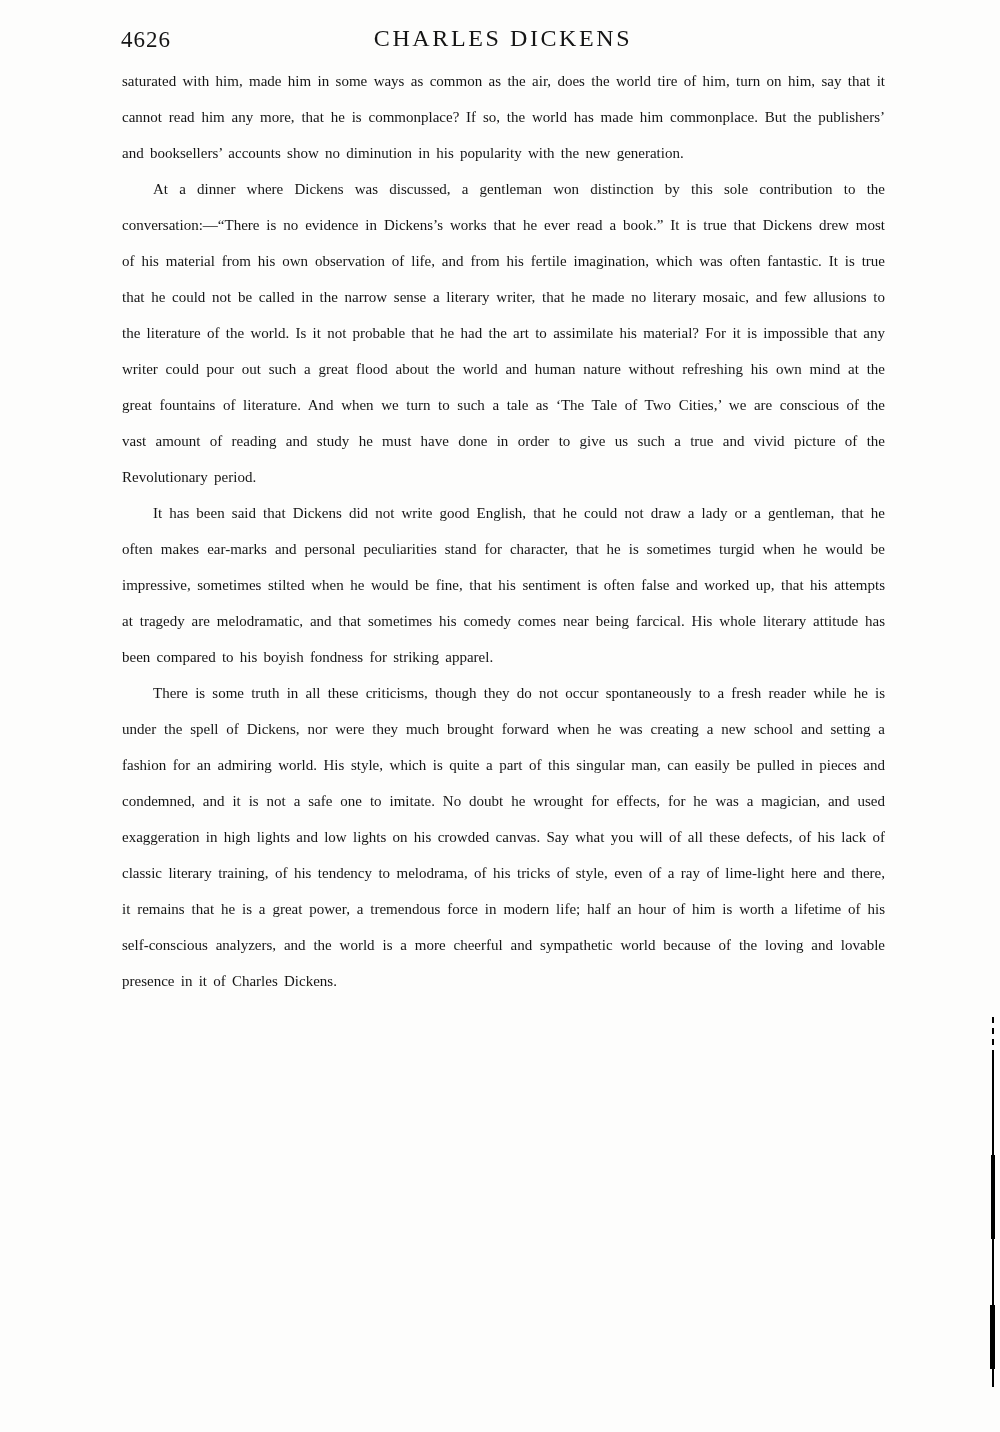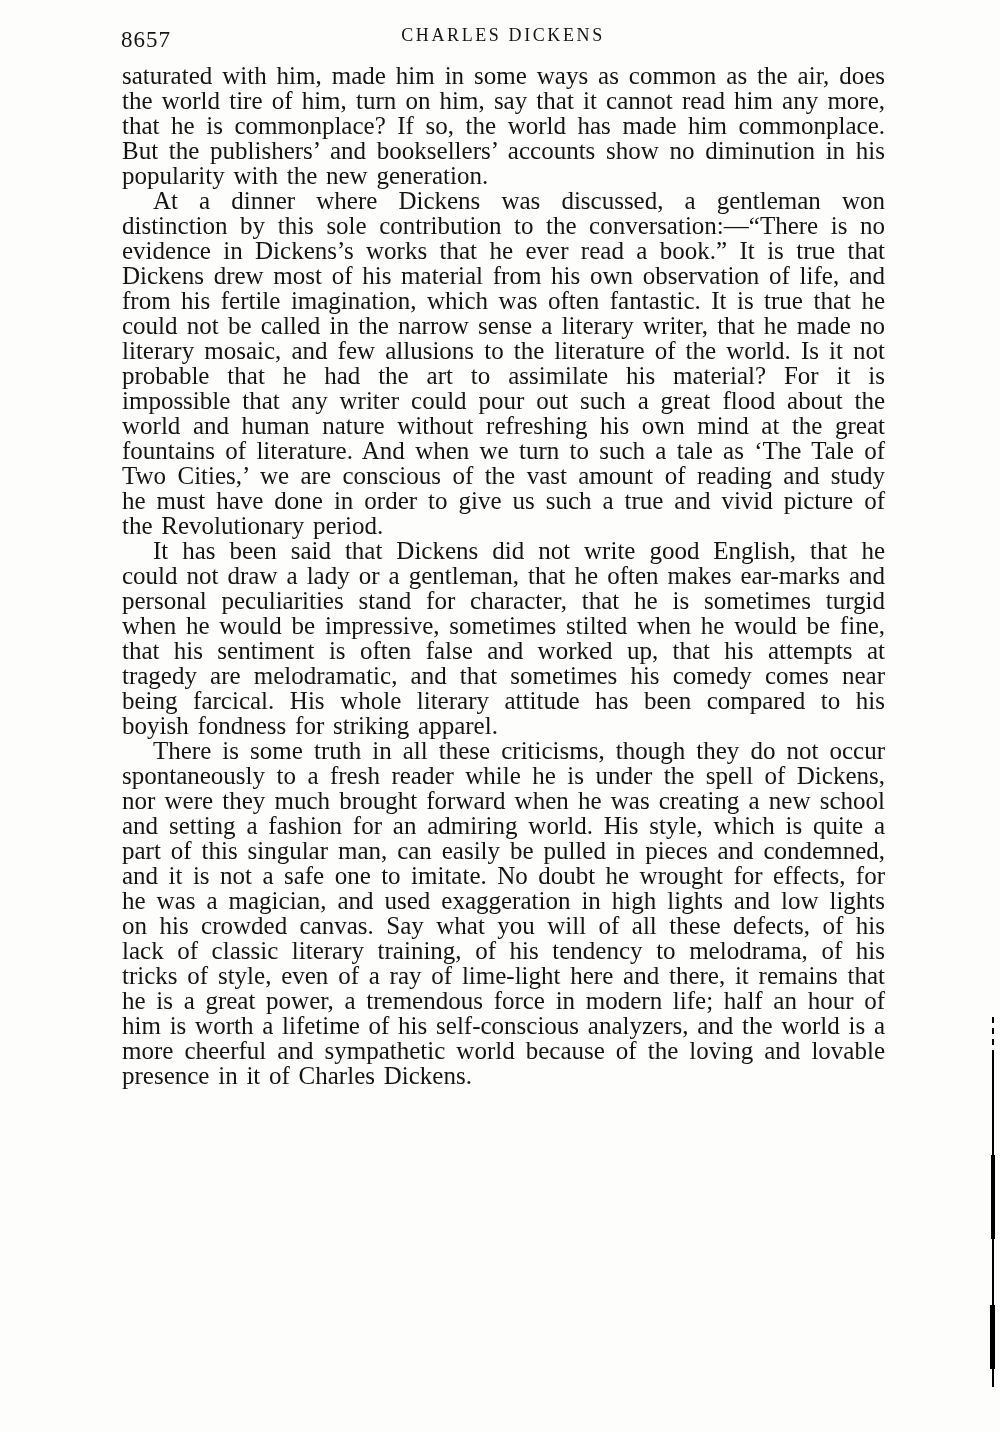--- a/index.html
+++ b/index.html
@@ -25,31 +25,31 @@
     top: 27px;
     font-size: 23px;
     letter-spacing: 1px;
   }
   .header-title {
     position: absolute;
     left: 122px;
     top: 25px;
     width: 762px;
     text-align: center;
-    font-size: 18px;
+    font-size: 24px;
     letter-spacing: 2.6px;
     white-space: nowrap;
   }
   .text-block {
     position: absolute;
     left: 122px;
     top: 63px;
     width: 763px;
-    font-size: 25px;
-    line-height: 25px;
+    font-size: 15px;
+    line-height: 36px;
     text-align: justify;
     word-spacing: 2.5px;
   }
   .text-block p {
     margin: 0;
     padding: 0;
   }
   .text-block p.indent {
     text-indent: 31px;
   }
@@ -71,21 +71,21 @@
   }
   .artifact-line   { left: 2px; top: 36px; width: 2px; height: 334px; }
   .artifact-thick1 { left: 1px; top: 138px; width: 4px; height: 84px; }
   .artifact-thick2 { left: 0px; top: 288px; width: 5px; height: 64px; }
 </style>
 </head>
 <body>
 
 <div class="page">
 
-  <div class="page-number">8657</div>
+  <div class="page-number">4626</div>
 
   <div class="header-title">CHARLES DICKENS</div>
 
   <div class="text-block">
     <p>saturated with him, made him in some ways as common as the air, does the world tire of him, turn on him, say that it cannot read him any more, that he is commonplace?  If so, the world has made him commonplace.  But the publishers’ and booksellers’ accounts show no diminution in his popularity with the new generation.</p>
     <p class="indent">At a dinner where Dickens was discussed, a gentleman won distinction by this sole contribution to the conversation:—“There is no evidence in Dickens’s works that he ever read a book.”  It is true that Dickens drew most of his material from his own observation of life, and from his fertile imagination, which was often fantastic.  It is true that he could not be called in the narrow sense a literary writer, that he made no literary mosaic, and few allusions to the literature of the world.  Is it not probable that he had the art to assimilate his material?  For it is impossible that any writer could pour out such a great flood about the world and human nature without refreshing his own mind at the great fountains of literature. And when we turn to such a tale as ‘The Tale of Two Cities,’ we are conscious of the vast amount of reading and study he must have done in order to give us such a true and vivid picture of the Revolutionary period.</p>
     <p class="indent">It has been said that Dickens did not write good English, that he could not draw a lady or a gentleman, that he often makes ear-marks and personal peculiarities stand for character, that he is sometimes turgid when he would be impressive, sometimes stilted when he would be fine, that his sentiment is often false and worked up, that his attempts at tragedy are melodramatic, and that sometimes his comedy comes near being farcical.  His whole literary attitude has been compared to his boyish fondness for striking apparel.</p>
     <p class="indent">There is some truth in all these criticisms, though they do not occur spontaneously to a fresh reader while he is under the spell of Dickens, nor were they much brought forward when he was creating a new school and setting a fashion for an admiring world.  His style, which is quite a part of this singular man, can easily be pulled in pieces and condemned, and it is not a safe one to imitate.  No doubt he wrought for effects, for he was a magician, and used exaggeration in high lights and low lights on his crowded canvas.  Say what you will of all these defects, of his lack of classic literary training, of his tendency to melodrama, of his tricks of style, even of a ray of lime-light here and there, it remains that he is a great power, a tremendous force in modern life; half an hour of him is worth a lifetime of his self-conscious analyzers, and the world is a more cheerful and sympathetic world because of the loving and lovable presence in it of Charles Dickens.</p>
   </div>
 

